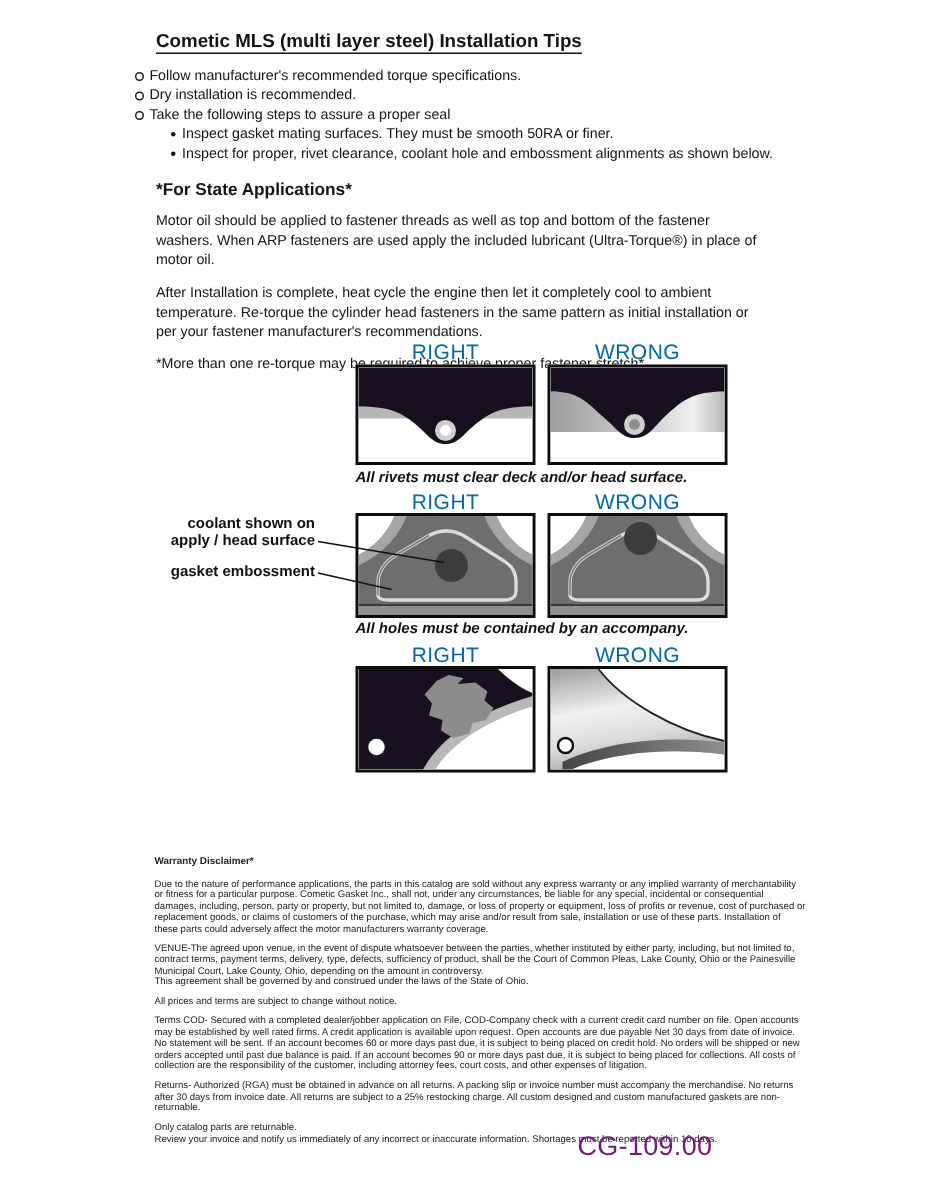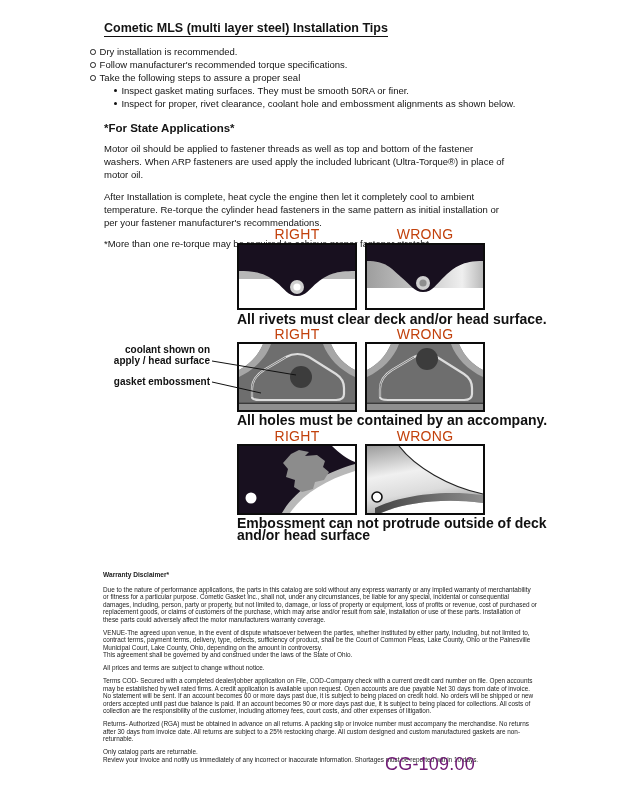--- a/index.html
+++ b/index.html
@@ -23,30 +23,30 @@
   .f-bullet {
     flex:0 0 auto; width:3.4px; height:3.4px; background:#111;
     border-radius:50%; margin:4.6px 4px 0 0;
   }
   .sub { margin-left:26px;text-align:right; }
   .diesel-heading { font-size:11.5px; font-weight:700; margin:12px 0 0 16px; }
   .body-para { font-size:9.5px; line-height:13.2px; margin:8px 0 0 16px; width:406px; }
   
   .diagram-label {
     position:absolute; width:120px; text-align:center;
-    font-size:14px; letter-spacing:0.3px; color:#c2410c;
+    font-size:14px; letter-spacing:0.3px; color:#0369a1;
   }
   .dbox {
     position:absolute; width:116px; border:2px solid #0c0c0c;
     background:#fff; line-height:0;
   }
   .dbox svg { display:block; }
   .caption {
-    position:absolute; font-size:14px; font-weight:700; line-height:12px;
-    color:#111; white-space:pre-line;
+    position:absolute; font-size:10px; font-weight:700; line-height:12px;
+    color:#111; white-space:pre-line;font-style:italic;
   }
   .side-label {
     position:absolute; width:154px; text-align:right;
     font-size:10px; font-weight:700; color:#111; line-height:11px;
   }
   .leader-overlay { position:absolute; left:0; top:332px; pointer-events:none; }
   
   .warranty {
     position:absolute; left:103px; top:571px; width:434px;
     font-size:6.4px; line-height:7.5px; color:#222;
@@ -60,25 +60,25 @@
 
 <div class="page">
 
   <div class="content">
     <div class="title-wrap">
       <span class="title">Cometic MLS (multi layer steel) Installation Tips</span>
     </div>
     <div class="tips">
       <div class="bullet-row">
         <span class="o-bullet"></span>
-        <span>Dry installation is recommended.</span>
+        <span>Follow manufacturer's recommended torque specifications.</span>
       </div>
       <div class="bullet-row">
         <span class="o-bullet"></span>
-        <span>Follow manufacturer's recommended torque specifications.</span>
+        <span>Dry installation is recommended.</span>
       </div>
       <div class="bullet-row">
         <span class="o-bullet"></span>
         <span>Take the following steps to assure a proper seal</span>
       </div>
       <div class="bullet-row sub">
         <span class="f-bullet"></span>
         <span>Inspect gasket mating surfaces. They must be smooth 50RA or finer.</span>
       </div>
       <div class="bullet-row sub">
@@ -198,22 +198,20 @@
         </linearGradient>
       </defs>
       <rect width="116" height="67" fill="#ffffff"></rect>
       <path d="M0,0 H32 C48,21 82,41 116,48 L116,57 C72,51 34,58 14,67 L0,67 Z" fill="url(#g-w3)"></path>
       <path d="M32,0 C48,21 82,41 116,48" fill="none" stroke="#222222" stroke-width="1.2"></path>
       <path d="M14,67 C34,58 72,51 116,57 L116,49 C70,43 30,51 8,62 L8,67 Z" fill="url(#g-s3)"></path>
       <circle cx="10" cy="51" r="5" fill="#ffffff" stroke="#111111" stroke-width="1.6"></circle>
     </svg>
   </div>
 
-  <div class="caption" style="left:237px; top:517px;">Embossment can not protrude outside of deck
-and/or head surface</div>
 
   <div class="warranty">
     <div class="w-head">Warranty Disclaimer*</div>
     <p>Due to the nature of performance applications, the parts in this catalog are sold without any express warranty or any implied warranty of merchantability or fitness for a particular purpose. Cometic Gasket Inc., shall not, under any circumstances, be liable for any special, incidental or consequential damages, including, person, party or property, but not limited to, damage, or loss of property or equipment, loss of profits or revenue, cost of purchased or replacement goods, or claims of customers of the purchase, which may arise and/or result from sale, installation or use of these parts. Installation of these parts could adversely affect the motor manufacturers warranty coverage.</p>
     <p>VENUE-The agreed upon venue, in the event of dispute whatsoever between the parties, whether instituted by either party, including, but not limited to, contract terms, payment terms, delivery, type, defects, sufficiency of product, shall be the Court of Common Pleas, Lake County, Ohio or the Painesville Municipal Court, Lake County, Ohio, depending on the amount in controversy.
 This agreement shall be governed by and construed under the laws of the State of Ohio.</p>
     <p>All prices and terms are subject to change without notice.</p>
     <p>Terms COD- Secured with a completed dealer/jobber application on File, COD-Company check with a current credit card number on file. Open accounts may be established by well rated firms. A credit application is available upon request. Open accounts are due payable Net 30 days from date of invoice. No statement will be sent. If an account becomes 60 or more days past due, it is subject to being placed on credit hold. No orders will be shipped or new orders accepted until past due balance is paid. If an account becomes 90 or more days past due, it is subject to being placed for collections. All costs of collection are the responsibility of the customer, including attorney fees, court costs, and other expenses of litigation.</p>
     <p>Returns- Authorized (RGA) must be obtained in advance on all returns. A packing slip or invoice number must accompany the merchandise. No returns after 30 days from invoice date. All returns are subject to a 25% restocking charge. All custom designed and custom manufactured gaskets are non-returnable.</p>
     <p>Only catalog parts are returnable.

